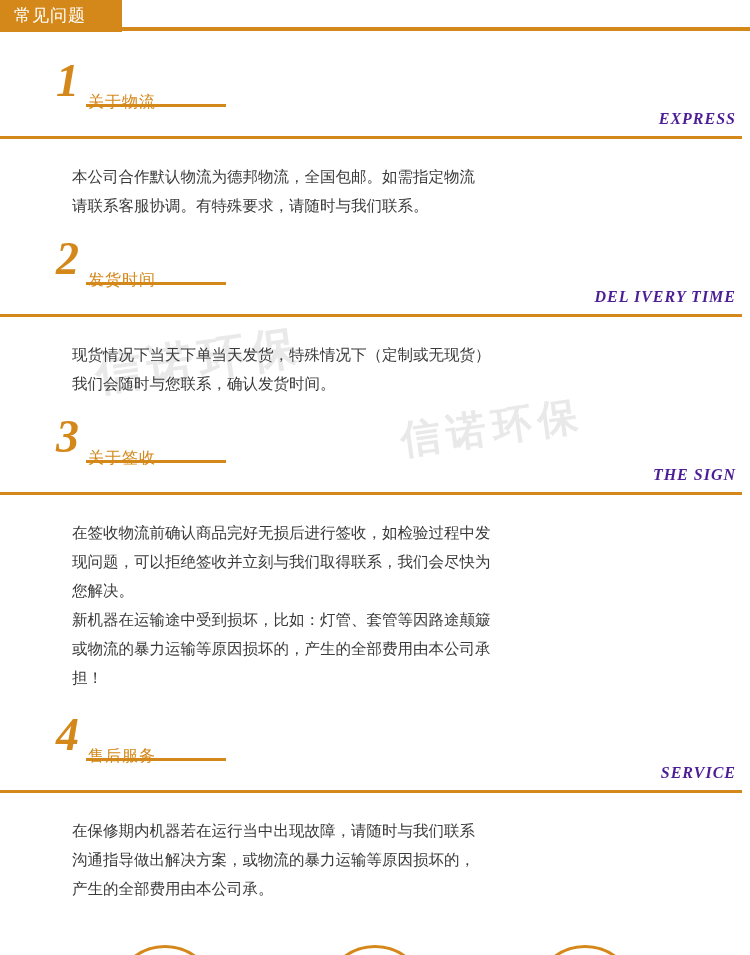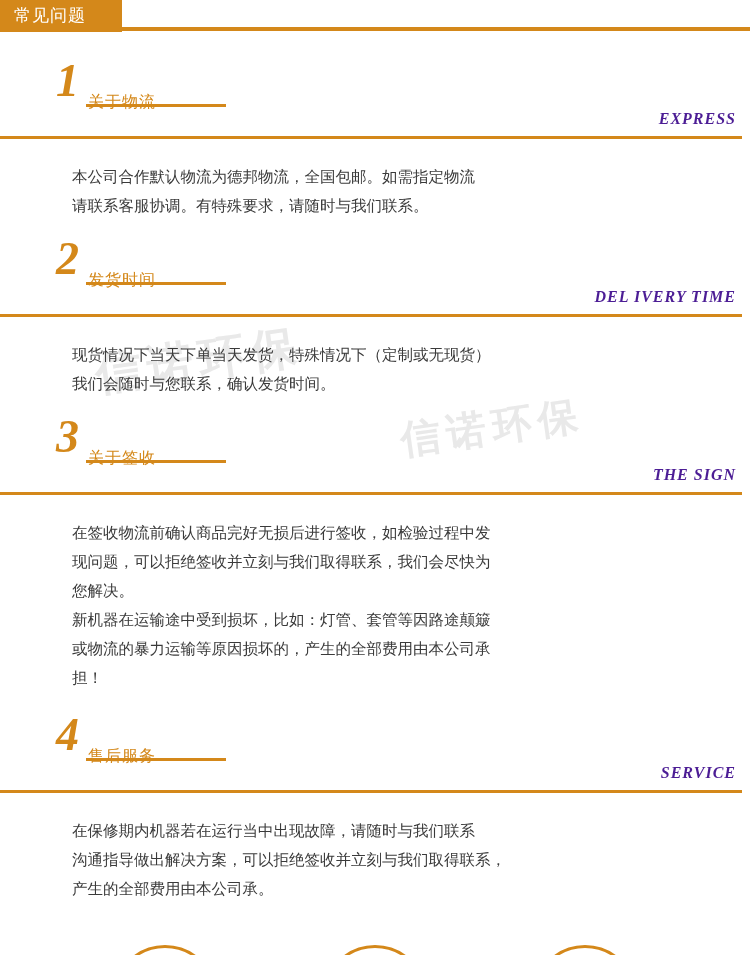--- a/index.html
+++ b/index.html
@@ -244,21 +244,21 @@
       <span class="sec-num">4</span>
       <span class="sec-cn">售后服务</span>
       <span class="sec-underline"></span>
     </div>
     <div class="sec-en-row">
       <span class="sec-en">SERVICE</span>
       <span class="sec-en-rule"></span>
     </div>
     <div class="sec-body">
       <p>在保修期内机器若在运行当中出现故障，请随时与我们联系</p>
-      <p>沟通指导做出解决方案，可以拒绝签收并立刻与我们取得联系，</p>
+      <p>沟通指导做出解决方案，或物流的暴力运输等原因损坏的，</p>
       <p>产生的全部费用由本公司承。</p>
     </div>
   </div>
 
   <div class="badges">
 
     <div class="badge">
       <div class="badge-circle">
         <span>
           <svg width="62" height="62" viewBox="0 0 64 64" aria-hidden="true">

